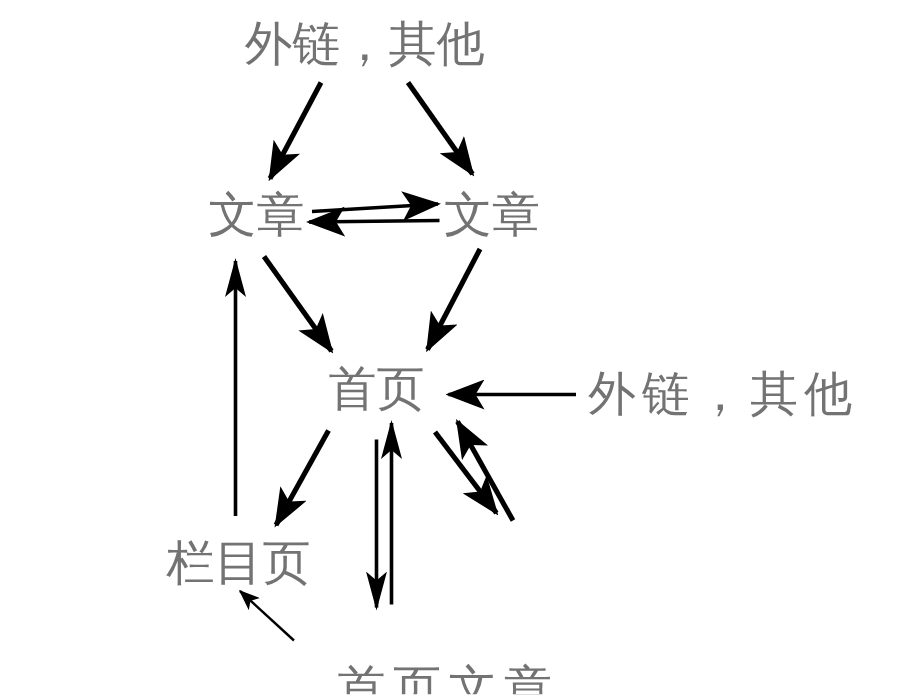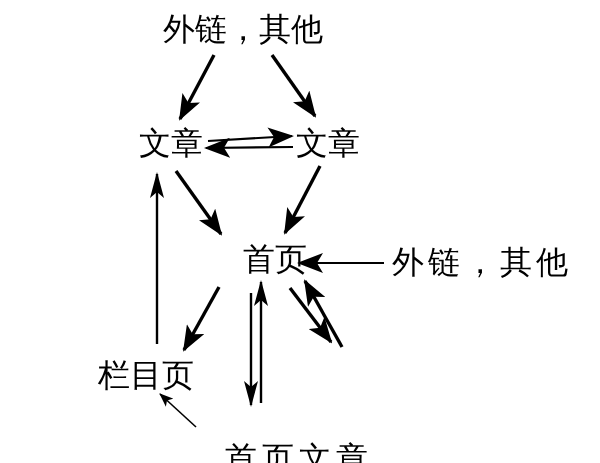--- a/index.html
+++ b/index.html
@@ -21,30 +21,30 @@
     top: 0;
   }
   svg.arrows path.edge {
     fill: none;
     stroke: #000000;
   }
   .node {
     position: absolute;
     font-size: 32px;
     line-height: 1;
-    color: #000000;
+    color: #737373;
     white-space: nowrap;
     user-select: none;
   }
   .n-outlink-top    { left: 163px; top: 13px; }
   .n-article-left   { left: 139px; top: 127px; }
   .n-article-right  { left: 296px; top: 127px; }
-  .n-homepage       { left: 219px; top: 243px; margin-left: 24px; }
+  .n-homepage       { left: 219px; top: 243px; }
   .n-outlink-right  { left: 392px; top: 246px; letter-spacing: 4px; }
-  .n-column-page    { left: 98px; top: 359px; }
+  .n-column-page    { left: 111px; top: 359px; }
   .n-friendly-links { left: 304px; top: 356px; letter-spacing: 3px; }
   .n-homepage-articles { left: 189px; top: 442px; letter-spacing: 5px; margin-left: 36px; }
 </style>
 </head>
 <body>
 
 <div class="canvas">
 
   <svg class="arrows" width="600" height="463" viewBox="0 0 600 463">
     <defs>

